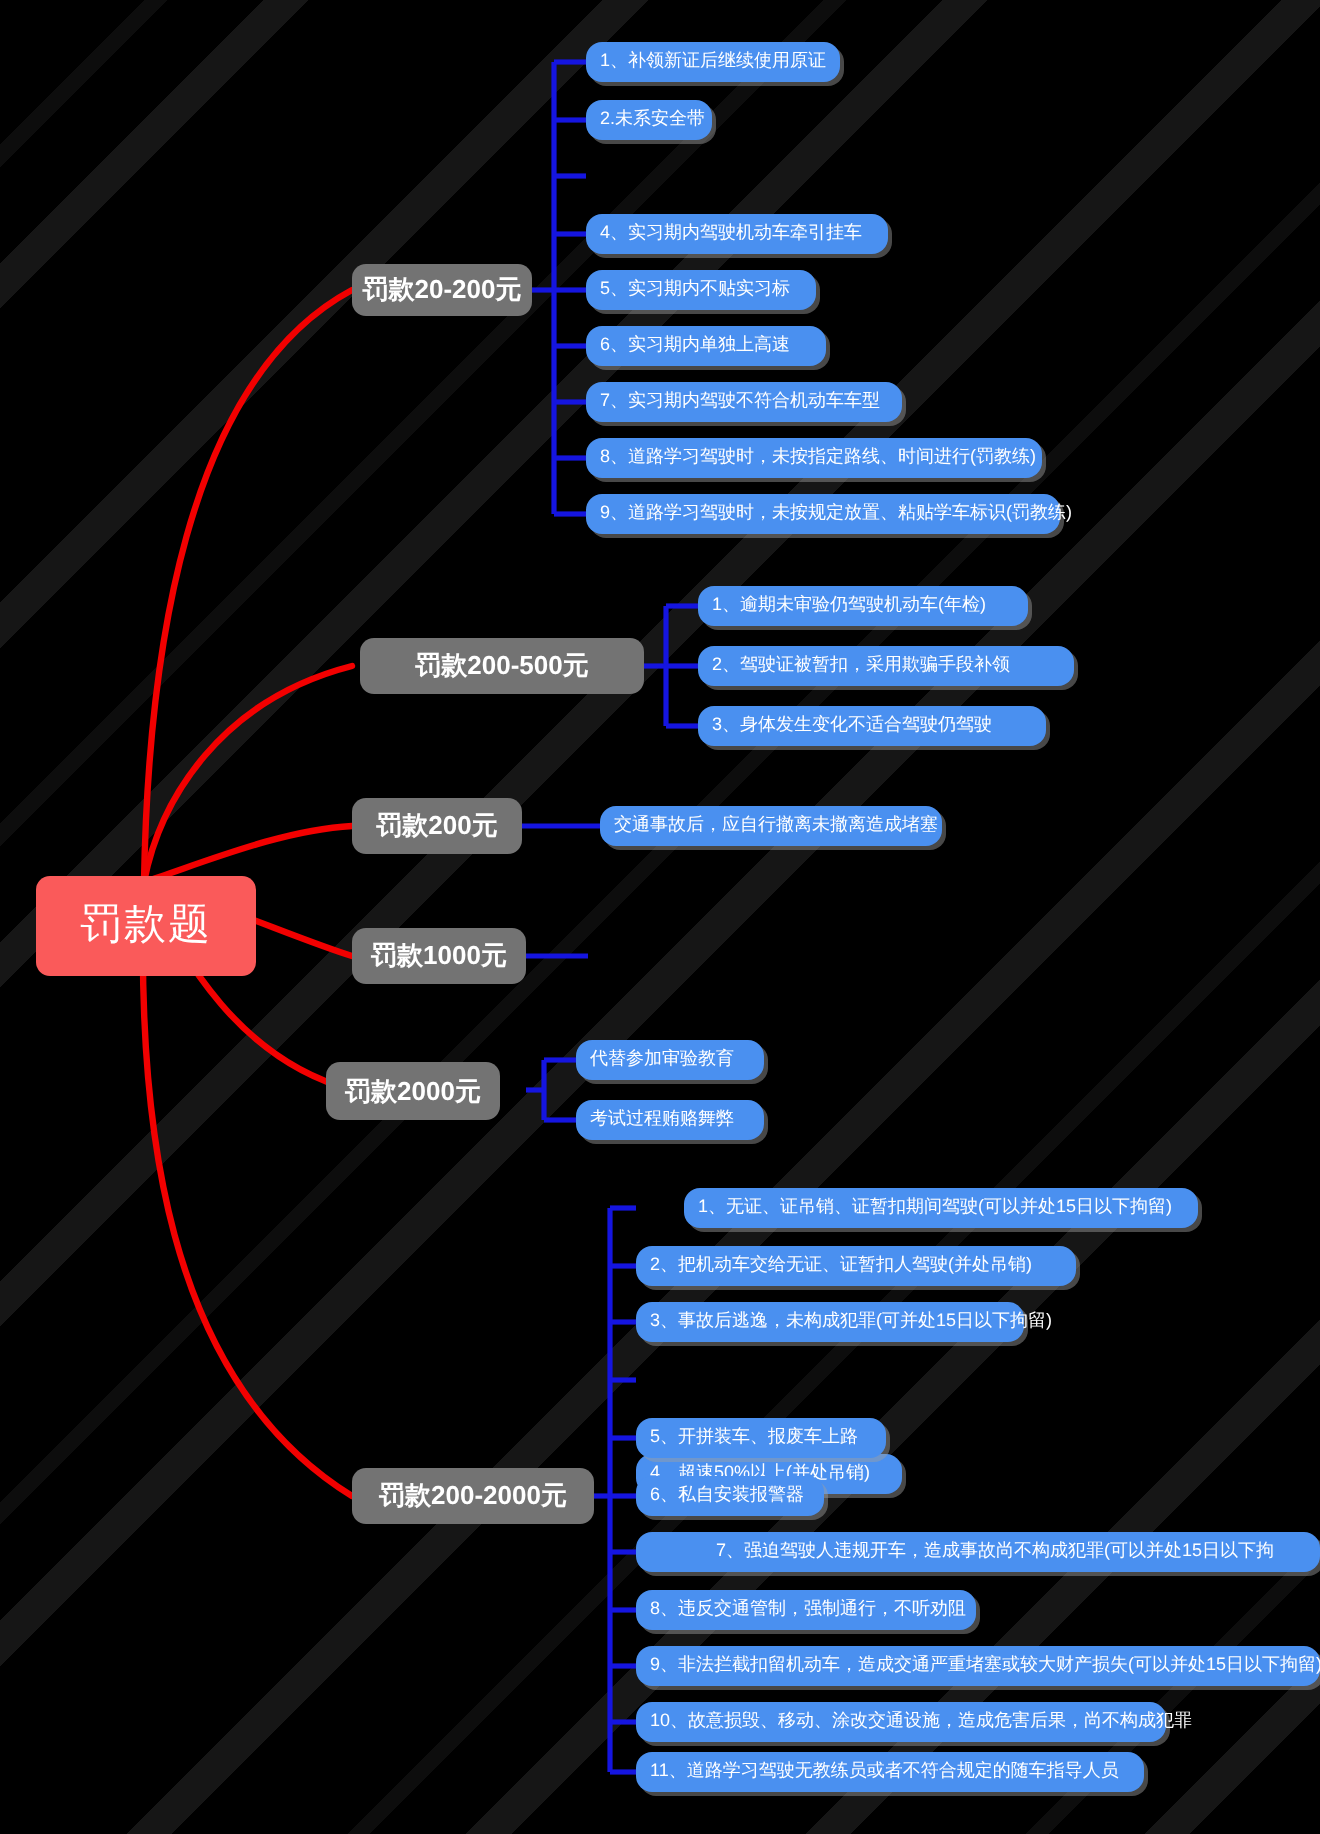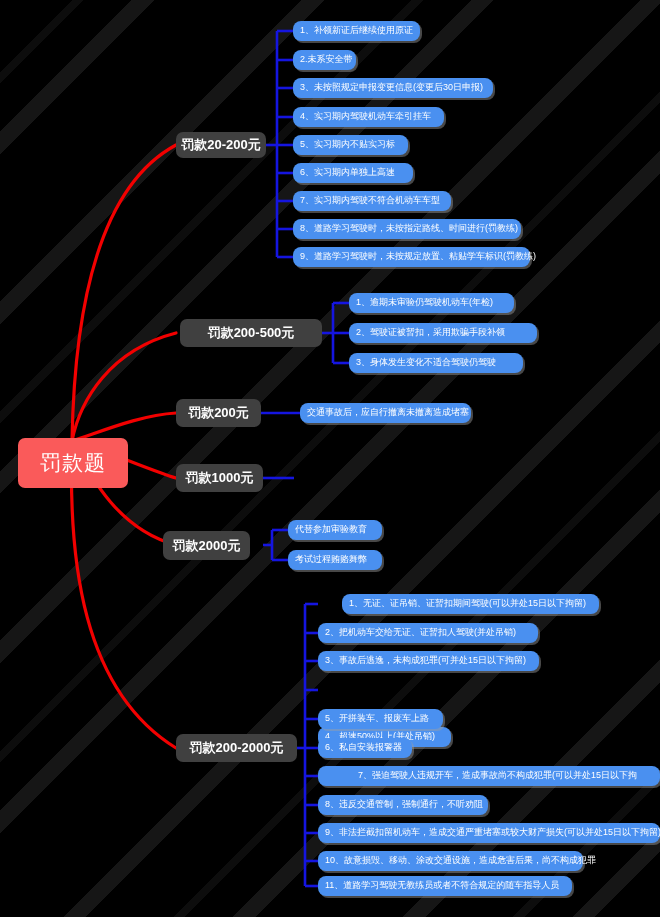--- a/index.html
+++ b/index.html
@@ -36,21 +36,21 @@
   .node{position:absolute;box-sizing:border-box;white-space:nowrap;}
 
   .root{
     background:#fa5a5a;color:#ffffff;border-radius:7px;
     font-size:21px;line-height:1.1;
     display:flex;align-items:center;justify-content:center;
     letter-spacing:1px;
     margin-top:12px;
   }
   .branch{
-    background:#404040;color:#ffffff;border-radius:7px;
+    background:#737373;color:#ffffff;border-radius:7px;
     font-size:13px;font-weight:bold;
     display:flex;align-items:center;justify-content:center;
     padding:0 8px;
   }
   .leaf{
     background:#4a90f0;color:#ffffff;border-radius:8px;
     font-size:9px;line-height:1.05;
     display:flex;align-items:center;
     padding:0 7px;
     box-shadow:2px 2px 0 rgba(160,160,160,0.45);
@@ -119,21 +119,20 @@
 </svg>
 
 <div id="nodes">
 
   <div class="node root" style="left:18px;top:426px;width:110px;height:50px;">罚款题</div>
 
   <div class="node branch" style="left:176px;top:132px;width:90px;height:26px;">罚款20-200元</div>
 
   <div class="node leaf" style="left:293px;top:21px;width:127px;height:20px;">1、补领新证后继续使用原证</div>
   <div class="node leaf" style="left:293px;top:50px;width:63px;height:20px;">2.未系安全带</div>
-  <div class="node leaf" style="left:293px;top:78px;width:200px;height:20px;">3、未按照规定申报变更信息(变更后30日申报)</div>
   <div class="node leaf" style="left:293px;top:107px;width:151px;height:20px;">4、实习期内驾驶机动车牵引挂车</div>
   <div class="node leaf" style="left:293px;top:135px;width:115px;height:20px;">5、实习期内不贴实习标</div>
   <div class="node leaf" style="left:293px;top:163px;width:120px;height:20px;">6、实习期内单独上高速</div>
   <div class="node leaf" style="left:293px;top:191px;width:158px;height:20px;">7、实习期内驾驶不符合机动车车型</div>
   <div class="node leaf" style="left:293px;top:219px;width:228px;height:20px;">8、道路学习驾驶时，未按指定路线、时间进行(罚教练)</div>
   <div class="node leaf" style="left:293px;top:247px;width:237px;height:20px;">9、道路学习驾驶时，未按规定放置、粘贴学车标识(罚教练)</div>
 
   <div class="node branch" style="left:180px;top:319px;width:142px;height:28px;">罚款200-500元</div>
 
   <div class="node leaf" style="left:349px;top:293px;width:165px;height:20px;">1、逾期未审验仍驾驶机动车(年检)</div>
@@ -149,21 +148,21 @@
 
   <div class="node branch" style="left:163px;top:531px;width:87px;height:29px;">罚款2000元</div>
 
   <div class="node leaf" style="left:288px;top:520px;width:94px;height:20px;">代替参加审验教育</div>
   <div class="node leaf" style="left:288px;top:550px;width:94px;height:20px;">考试过程贿赂舞弊</div>
 
   <div class="node branch" style="left:176px;top:734px;width:121px;height:28px;">罚款200-2000元</div>
 
   <div class="node leaf" style="left:318px;top:594px;width:257px;height:20px;margin-left:24px;">1、无证、证吊销、证暂扣期间驾驶(可以并处15日以下拘留)</div>
   <div class="node leaf" style="left:318px;top:623px;width:220px;height:20px;">2、把机动车交给无证、证暂扣人驾驶(并处吊销)</div>
-  <div class="node leaf" style="left:318px;top:651px;width:221px;height:20px;">3、事故后逃逸，未构成犯罪(可并处15日以下拘留)</div>
+  <div class="node leaf" style="left:318px;top:651px;width:194px;height:20px;">3、事故后逃逸，未构成犯罪(可并处15日以下拘留)</div>
   <div class="node leaf" style="left:318px;top:680px;width:133px;height:20px;margin-top:47px;">4、超速50%以上(并处吊销)</div>
   <div class="node leaf" style="left:318px;top:709px;width:125px;height:20px;">5、开拼装车、报废车上路</div>
   <div class="node leaf" style="left:318px;top:738px;width:94px;height:20px;">6、私自安装报警器</div>
   <div class="node leaf" style="left:318px;top:766px;width:342px;height:20px;padding-left:40px;">7、强迫驾驶人违规开车，造成事故尚不构成犯罪(可以并处15日以下拘</div>
   <div class="node leaf" style="left:318px;top:795px;width:170px;height:20px;">8、违反交通管制，强制通行，不听劝阻</div>
   <div class="node leaf" style="left:318px;top:823px;width:342px;height:20px;">9、非法拦截扣留机动车，造成交通严重堵塞或较大财产损失(可以并处15日以下拘留)</div>
   <div class="node leaf" style="left:318px;top:851px;width:265px;height:20px;">10、故意损毁、移动、涂改交通设施，造成危害后果，尚不构成犯罪</div>
   <div class="node leaf" style="left:318px;top:876px;width:254px;height:20px;">11、道路学习驾驶无教练员或者不符合规定的随车指导人员</div>
 
 </div>

